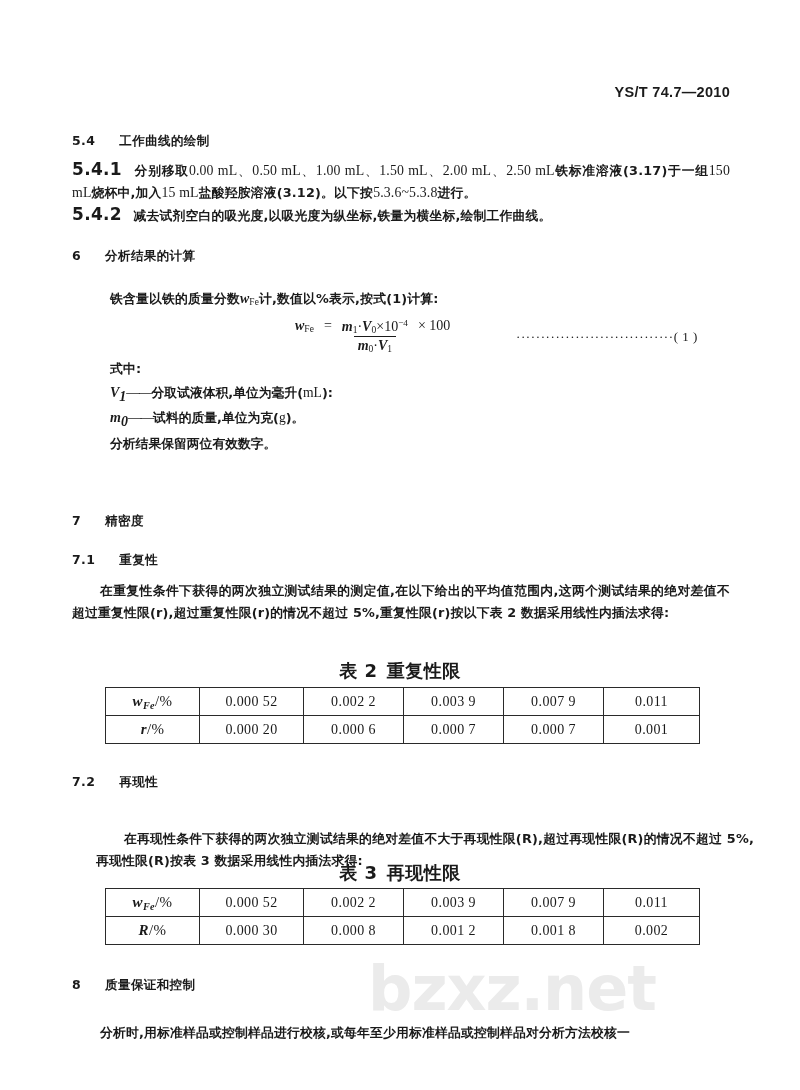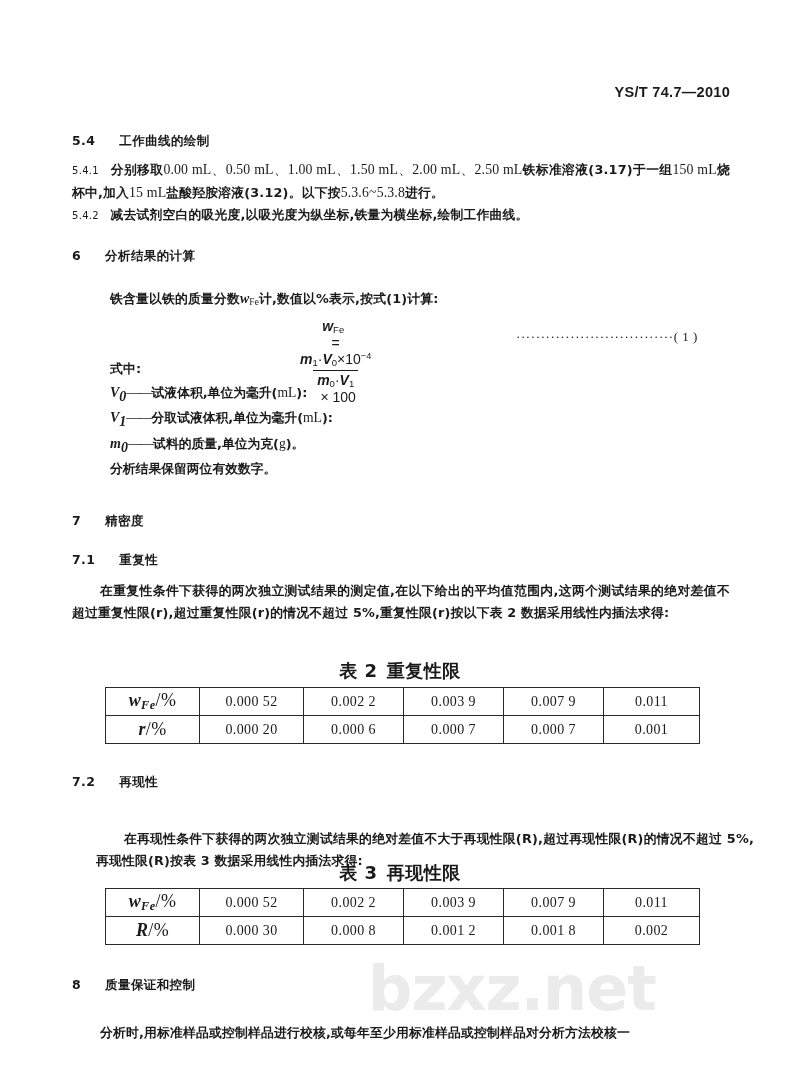--- a/index.html
+++ b/index.html
@@ -65,22 +65,22 @@
   .heading .num { margin-right: 24px; }
 
   .para {
     font-size: 13.6px;
     line-height: 21.5px;
     text-align: justify;
     letter-spacing: 0.15px;
   }
   .para .lead {
     font-family: "DejaVu Sans", "Liberation Sans", sans-serif;
-    font-weight: normal;
-    font-size: 10px;
+    font-weight: bold;
+    font-size: 17px;
     letter-spacing: 0.3px;
   }
   .para .cn {
     font-family: "DejaVu Sans", "Liberation Sans", sans-serif;
     font-weight: bold;
     font-size: 12.8px;
     letter-spacing: 0.2px;
   }
   .para .lat {
     font-family: "Liberation Serif", serif;
@@ -88,26 +88,24 @@
   }
   .indent { text-indent: 28px; }
 
   
   .formula-row {
     position: absolute;
     display: flex;
     align-items: center;
   }
   .formula {
-    font-family: Liberation Sans, sans-serif;
+    font-family: Liberation Serif, serif;
     font-size: 14px;
     display: inline-flex;
-    align-items: center;
-    white-space: nowrap;
-    flex-direction: column;
+    white-space: nowrap;
   }
   .formula .lhs { font-style: italic; font-weight: bold; margin-right: 5px; }
   .formula .eq { margin: 0 5px; }
   .frac {
     display: inline-flex;
     flex-direction: column;
     align-items: center;
     vertical-align: middle;
     margin: 0 1px;
   }
@@ -166,21 +164,21 @@
   table.data td {
     border: 1.1px solid #2a2a2a;
     text-align: center;
     font-family: "Liberation Serif", serif;
     font-size: 14px;
     height: 25px;
     letter-spacing: 0.4px;
     color: #1a1a1a;
   }
   table.data td.hdr {
-    font-size: 18px;
+    font-size: 15px;
   }
   table.data td.hdr .it {
     font-style: italic;
     font-weight: bold;
   }
 </style>
 </head>
 <body>
 
 <div class="page">
@@ -227,23 +225,20 @@
 
     <div class="eqnum" style="left:516px; top:329px;">
       <span class="dots">································</span><span>( 1 )</span>
     </div>
 
     <div class="blk para" style="left:110px; top:358px;">
       <span class="cn">式中:</span>
     </div>
 
     <div class="varlist" style="left:110px; top:382px;">
-      <div class="varline">
-        <span class="sym">V</span><sub class="sym">0</sub><span class="dash">——</span><span class="cn">试液体积,单位为毫升(</span><span class="lat">mL</span><span class="cn">):</span>
-      </div>
       <div class="varline">
         <span class="sym">V</span><sub class="sym">1</sub><span class="dash">——</span><span class="cn">分取试液体积,单位为毫升(</span><span class="lat">mL</span><span class="cn">):</span>
       </div>
       <div class="varline">
         <span class="sym">m</span><sub class="sym">0</sub><span class="dash">——</span><span class="cn">试料的质量,单位为克(</span><span class="lat">g</span><span class="cn">)。</span>
       </div>
       <div class="varline">
         <span class="cn">分析结果保留两位有效数字。</span>
       </div>
     </div>

